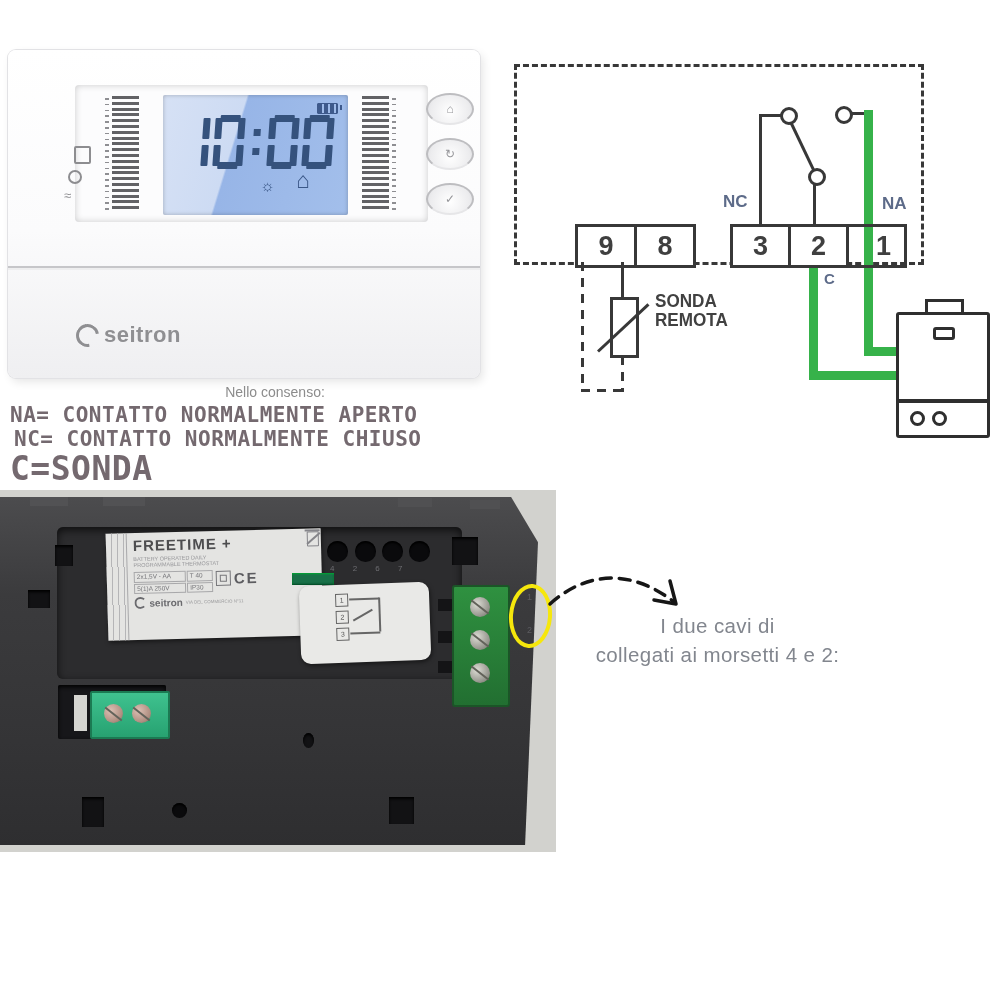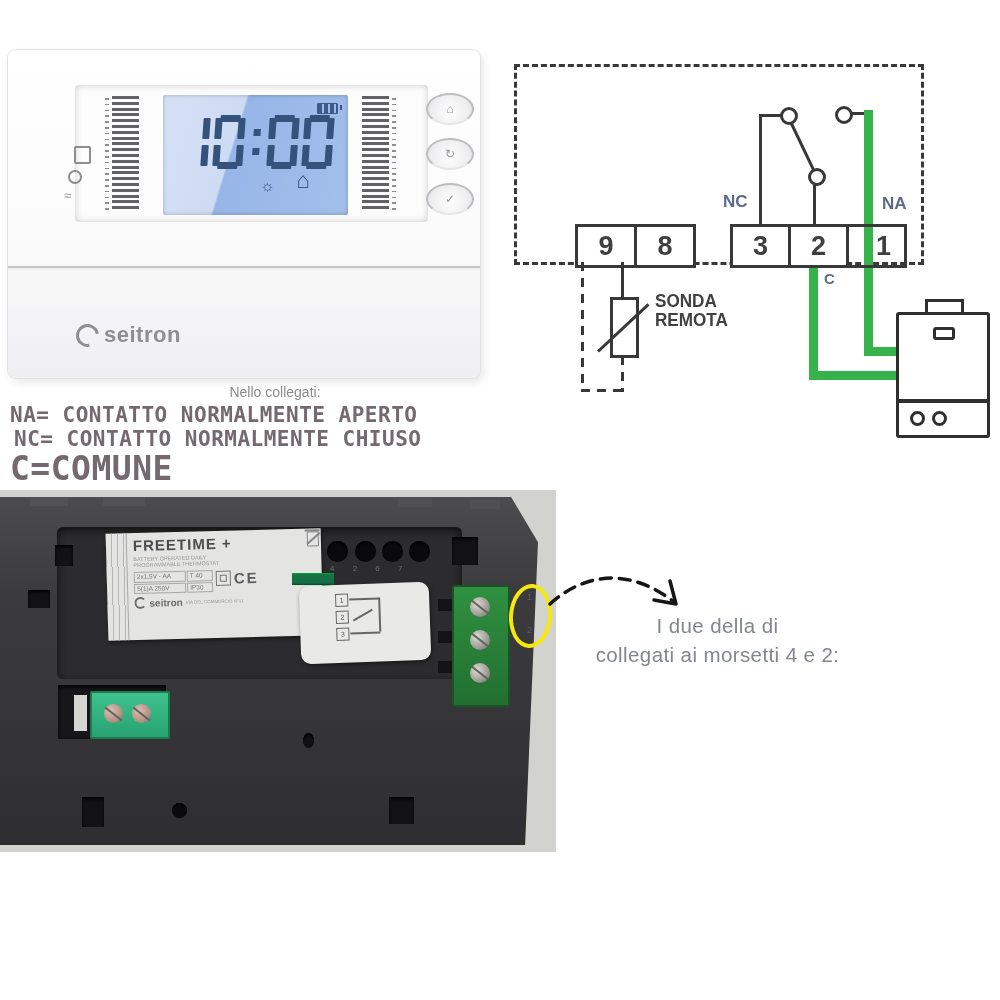--- a/index.html
+++ b/index.html
@@ -188,24 +188,24 @@
   </div>
 
   <div class="abs" style="left:925px;top:299px;width:33px;height:16px;border:3.5px solid #2f2f2f;border-bottom:none;background:#fff;"></div>
   <div class="abs" style="left:896px;top:312px;width:88px;height:120px;border:3.5px solid #2f2f2f;border-radius:3px;background:#fff;">
     <div class="abs" style="left:34px;top:12px;width:16px;height:7px;border:3px solid #2f2f2f;border-radius:3px;"></div>
     <div class="abs" style="left:0;top:84px;width:88px;height:3.5px;background:#2f2f2f;"></div>
     <div class="abs" style="left:11px;top:96px;width:9px;height:9px;border:3.5px solid #2f2f2f;border-radius:50%;"></div>
     <div class="abs" style="left:33px;top:96px;width:9px;height:9px;border:3.5px solid #2f2f2f;border-radius:50%;"></div>
   </div>
 
-  <div class="abs" style="left:60px;top:384px;width:430px;text-align:center;font-size:14px;color:#8c8c8c;">Nello collegati:</div>
+  <div class="abs" style="left:60px;top:384px;width:430px;text-align:center;font-size:14px;color:#8c8c8c;">Nello consenso:</div>
   <div class="legend-line" style="left:14px;top:427px;font-size:21px;">NC= CONTATTO NORMALMENTE CHIUSO</div>
   <div class="legend-line" style="left:10px;top:403px;font-size:21px;">NA= CONTATTO NORMALMENTE APERTO</div>
-  <div class="legend-line" style="left:10px;top:449px;font-size:33px;">C=COMUNE</div>
+  <div class="legend-line" style="left:10px;top:449px;font-size:33px;">C=SONDA</div>
 
   <div class="photo">
     <div class="backdev">
 
       <div class="abs" style="left:30px;top:0;width:38px;height:9px;background:#525254;"></div>
       <div class="abs" style="left:103px;top:0;width:42px;height:9px;background:#525254;"></div>
       <div class="abs" style="left:398px;top:1px;width:34px;height:9px;background:#505052;"></div>
       <div class="abs" style="left:470px;top:3px;width:30px;height:9px;background:#505052;"></div>
 
       <div class="recess"></div>
@@ -289,17 +289,17 @@
   </div>
 
   <div class="abs" style="left:509px;top:584px;width:35px;height:56px;border:4.5px solid #f6e70c;border-radius:50%;transform:rotate(4deg);"></div>
 
   <svg class="abs" style="left:528px;top:552px;" width="190" height="80" viewBox="0 0 190 80">
     <path d="M22,52 C55,22 100,14 146,50" fill="none" stroke="#161616" stroke-width="3.5" stroke-dasharray="11 8" stroke-linecap="round"></path>
     <path d="M148,52 L126,48 M148,52 L142,29" fill="none" stroke="#161616" stroke-width="3.5" stroke-linecap="round"></path>
   </svg>
 
   <div class="annot">
-    <div>I due della di</div>
+    <div>I due cavi di</div>
     <div>collegati ai morsetti 4 e 2:</div>
   </div>
 
 </div>
 
 </body></html>

